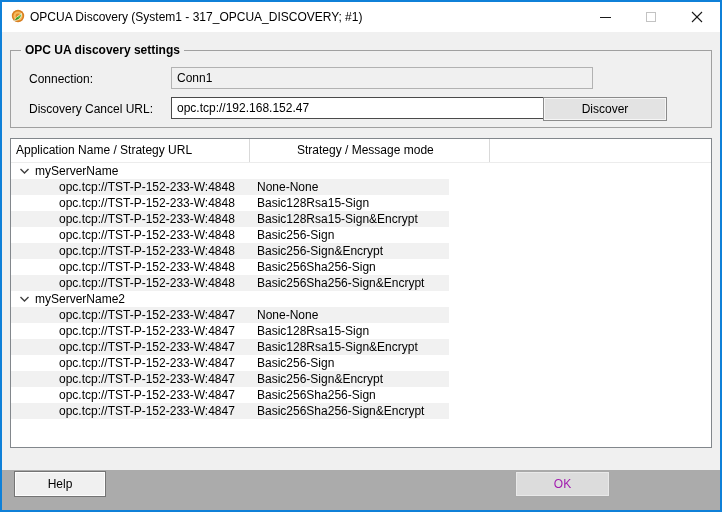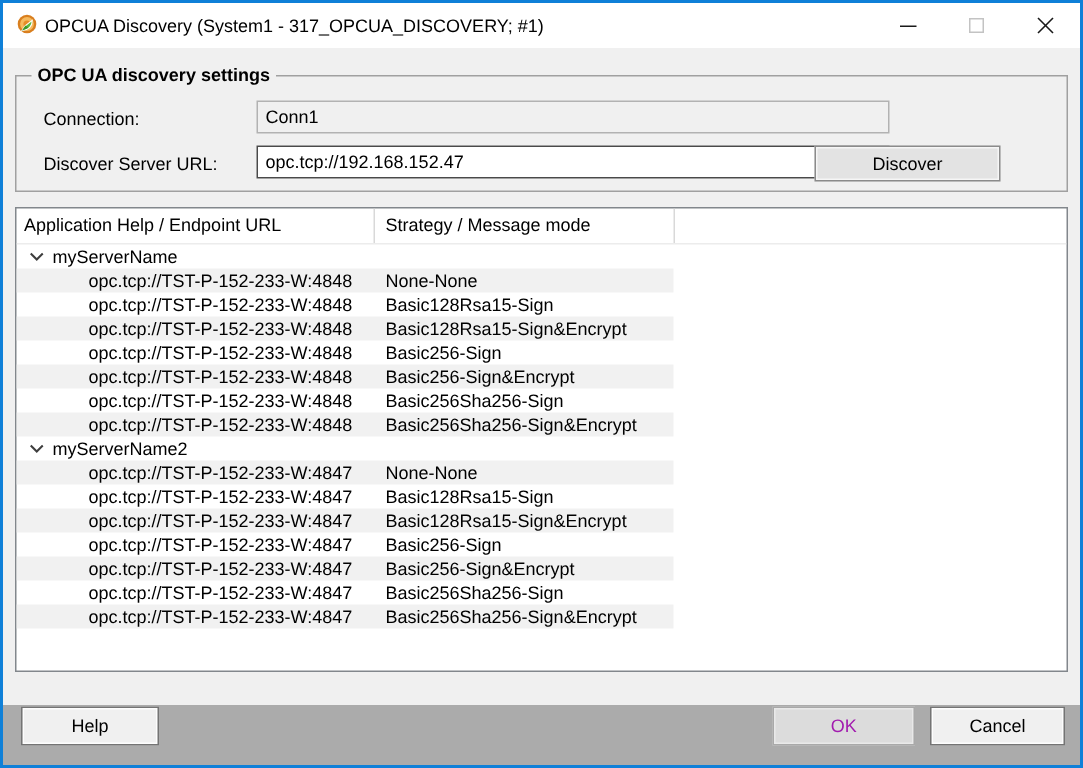--- a/index.html
+++ b/index.html
@@ -55,21 +55,21 @@
   }
 
   
   .table {
     position:absolute; left:8px; right:8px; top:106px; height:310px;
     border:1px solid #82878c; background:#ffffff; overflow:hidden;
   }
   .thead { display:flex; height:24px; border-bottom:1px solid #ececec; font-size:12px; color:#000; }
   .th { line-height:23px; white-space:nowrap; overflow:hidden; border-right:1px solid #d9d9d9; height:100%; }
   .th1 { width:239px; padding-left:5px; }
-  .th2 { width:200px; padding-left:7px; }
+  .th2 { width:200px; padding-left:7px;margin-left:40px; }
 
   .trow { display:flex; height:16px; line-height:16px; width:438px; font-size:12px; color:#000; white-space:nowrap; }
   .trow.striped { background:#f1f1f1; }
   .chev { width:19px; padding-left:8px; display:flex; align-items:center; flex:0 0 auto; }
   .gname { margin-left:5px; overflow:hidden;text-align:right; }
   .c1 { padding-left:48px; width:246px; overflow:hidden; flex:0 0 auto; }
   .c2 { flex:1; overflow:hidden; }
 
   
   .bottombar { position:absolute; left:0; right:0; bottom:0; height:40px; background:#ababab; }
@@ -114,29 +114,29 @@
   </div>
 
   <div class="bodyarea">
 
     <div class="groupbox">
       <span class="gb-label">OPC UA discovery settings</span>
 
       <span class="f-label" style="top:21px;">Connection:</span>
       <input class="f-input conn-input" readonly="" value="Conn1" style="">
 
-      <span class="f-label" style="top:51px;">Discover Server URL:</span>
+      <span class="f-label" style="top:51px;">Discovery Cancel URL:</span>
       <input class="f-input url-input" value="opc.tcp://192.168.152.47" style="">
 
       <button class="discover-btn">Discover</button>
     </div>
 
     <div class="table">
       <div class="thead">
-        <div class="th th1">Application Help / Endpoint URL</div>
+        <div class="th th1">Application Name / Strategy URL</div>
         <div class="th th2">Strategy / Message mode</div>
       </div>
       <div>
           <div class="trow group">
             <span class="chev">
               <svg width="11" height="7" viewBox="0 0 11 7">
                 <polyline points="1.5,1 5.5,5 9.5,1" fill="none" stroke="#3f3f3f" stroke-width="1.4"></polyline>
               </svg>
             </span>
             <span class="gname">myServerName</span>
@@ -206,16 +206,15 @@
             <span class="c2">Basic256Sha256-Sign&amp;Encrypt</span>
           </div>
         </div>
     </div>
 
   </div>
 
   <div class="bottombar">
     <button class="btn help-btn">Help</button>
     <button class="btn ok-btn" disabled="">OK</button>
-    <button class="btn cancel-btn">Cancel</button>
   </div>
 
 </div>
 
 </body></html>

